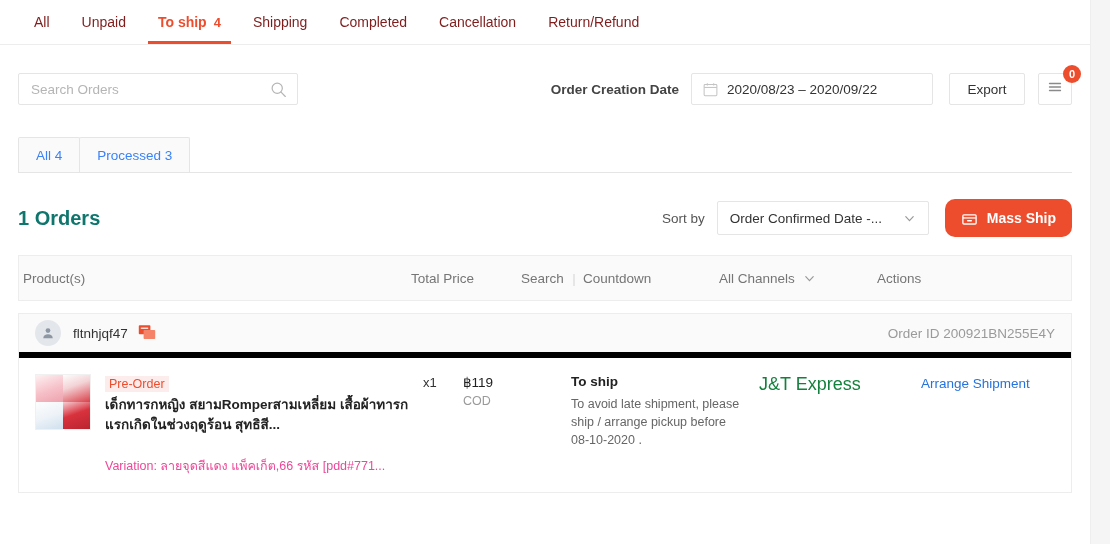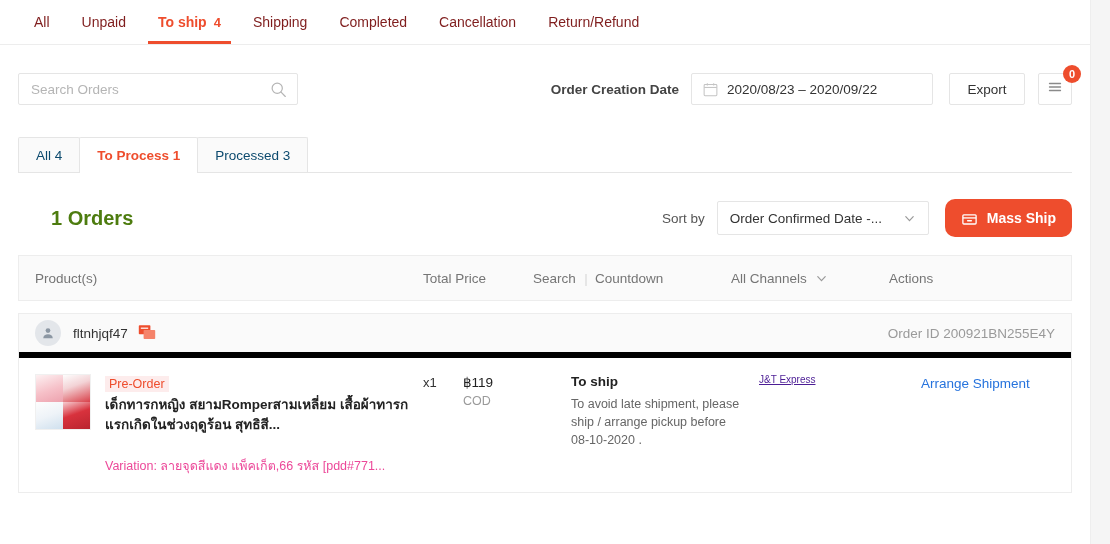--- a/index.html
+++ b/index.html
@@ -149,21 +149,21 @@
     align-items: flex-end;
     border-bottom: 1px solid #e5e5e5;
     height: 36px;
   }
   .sub-tab {
     height: 35px;
     padding: 0 17px;
     display: flex;
     align-items: center;
     font-size: 13.5px;
-    color: #0c4a6e;
+    color: #3b82f6;
     border: 1px solid #e5e5e5;
     border-bottom: none;
     background: #fafafa;
     border-radius: 2px 2px 0 0;
     margin-right: -1px;
     cursor: pointer;
     position: relative;
   }
   .sub-tab.active {
     background: #ffffff;
@@ -179,21 +179,21 @@
   }
 
   
   .orders-head {
     display: flex;
     align-items: center;
     padding: 0 18px;
     margin-top: 24px;
     height: 42px;
   }
-  .orders-count { font-size: 20px; font-weight: bold; color: #4d7c0f; margin-left: 33px; }
+  .orders-count { font-size: 20px; font-weight: bold; color: #0f766e; }
   .sort-wrap { margin-left: auto; display: flex; align-items: center; }
   .sort-label { font-size: 13.5px; color: #555; margin-right: 12px; }
   .sort-select {
     width: 212px; height: 34px;
     border: 1px solid #e5e5e5;
     border-radius: 2px;
     background: #fff;
     display: flex; align-items: center;
     padding: 0 12px;
     font-size: 13.5px; color: #333;
@@ -220,21 +220,21 @@
   
   .table-wrap { margin: 16px 18px 0 18px; }
   .table-head {
     display: flex;
     align-items: center;
     background: #fafafa;
     border: 1px solid #ededed;
     height: 46px;
     font-size: 13.5px;
     color: #757575;
-    padding: 0 16px;
+    padding: 0 4px;
   }
   .col-product { width: 388px; }
   .col-price   { width: 110px; }
   .col-status  { width: 44px; }
   .col-sep     { width: 18px; text-align: center; color: #d8d8d8; }
   .col-count   { width: 136px; }
   .col-channel { width: 158px; display: flex; align-items: center; }
   .col-channel .chev { margin-left: 8px; }
   .col-actions { flex: 1; }
 
@@ -312,21 +312,21 @@
     overflow: hidden;
     text-overflow: ellipsis;
   }
   .qty-cell { width: 40px; font-size: 13px; color: #333; text-align: left; padding-top: 1px;}
   .price-cell { width: 108px; }
   .price-main { font-size: 13.5px; color: #222; }
   .price-sub { font-size: 12.5px; color: #9a9a9a; margin-top: 4px; }
   .status-cell { width: 188px; padding-right: 12px; }
   .status-title { font-size: 13.5px; font-weight: bold; color: #222; }
   .status-note { font-size: 12.5px; color: #666; line-height: 1.45; margin-top: 6px; }
-  .channel-cell { width: 162px; font-size: 10px; color: #4c1d95; text-decoration: underline; }
+  .channel-cell { width: 162px; font-size: 18px; color: #15803d; }
   .actions-cell { flex: 1; }
   .action-link {
     font-size: 13.5px;
     color: #2673dd;
     cursor: pointer;
     text-decoration: none;
   }
 </style>
 </head>
 <body>
@@ -395,21 +395,20 @@
               </svg>
             </span>
           </div>
           <span class="doc-badge">0</span>
         </div>
       </div>
     </div>
 
     <div class="sub-tabs">
       <div class="sub-tab">All 4</div>
-      <div class="sub-tab active">To Process 1</div>
       <div class="sub-tab">Processed 3</div>
     </div>
 
     <div class="orders-head">
       <div class="orders-count">1 Orders</div>
       <div class="sort-wrap">
         <span class="sort-label">Sort by</span>
         <div class="sort-select">
           <span class="sel-text">Order Confirmed Date -...</span>
           <span class="chev">

